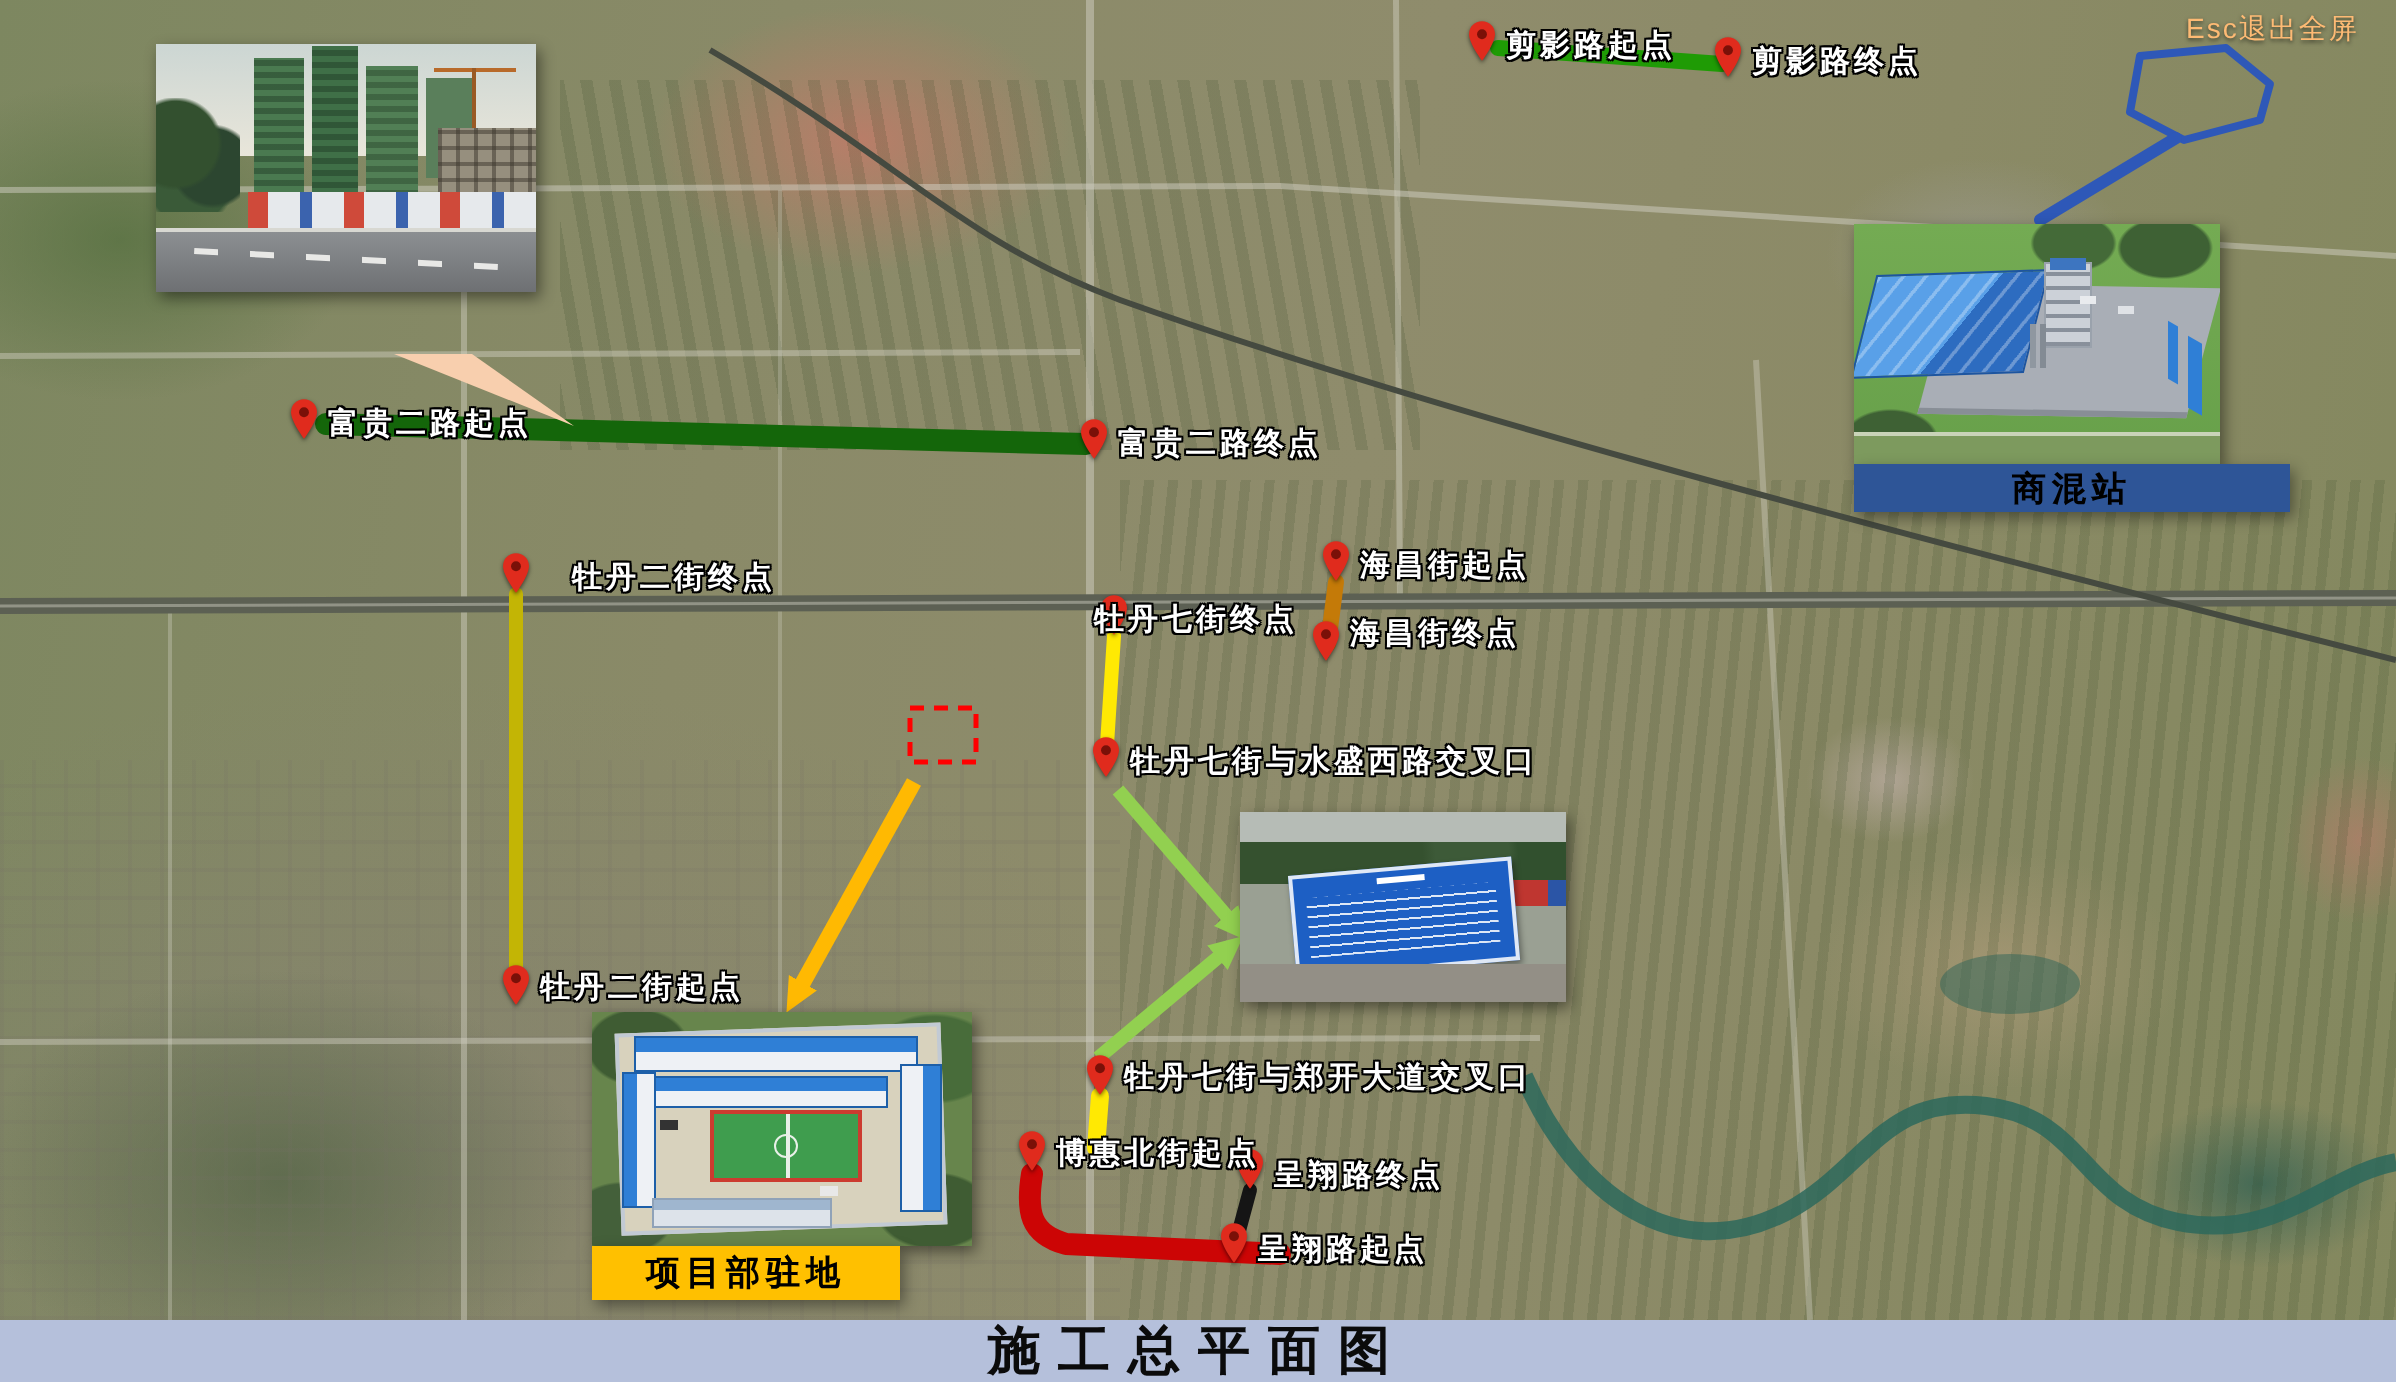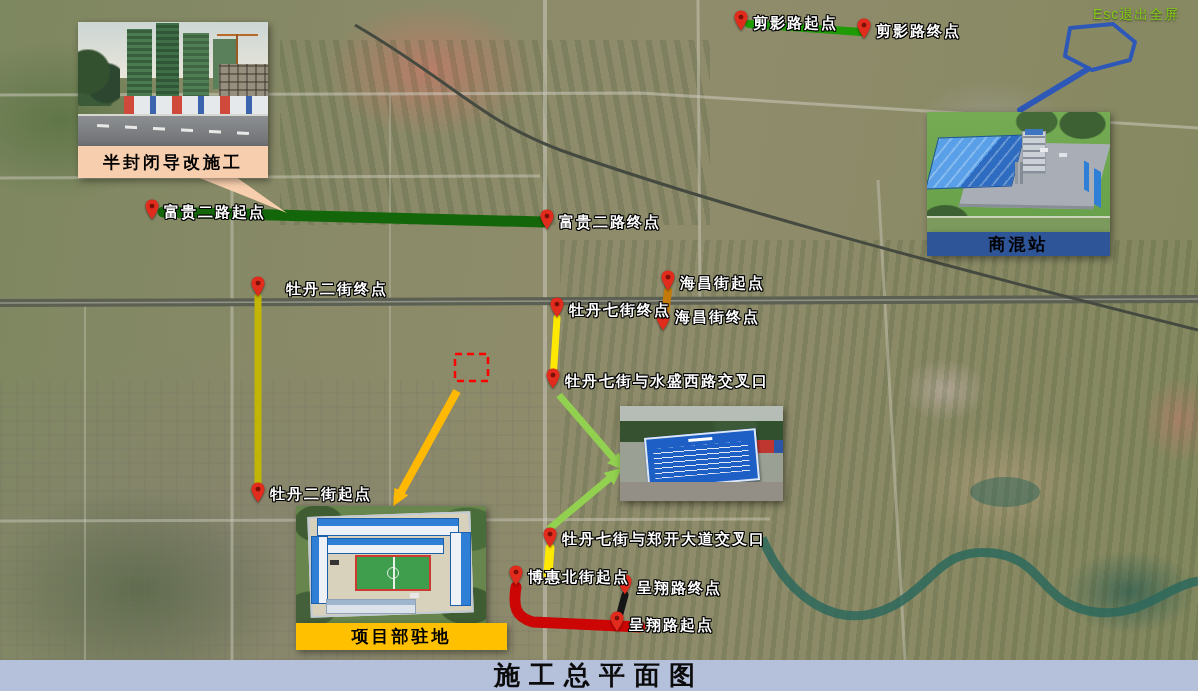--- a/index.html
+++ b/index.html
@@ -32,21 +32,21 @@
   .pin svg{display:block;width:100%;height:100%;filter:drop-shadow(0 1px 1px rgba(0,0,0,.55));}
   .pin-label{position:absolute;transform:translateY(-50%);color:#fff;font-size:15px;font-weight:700;
     letter-spacing:2px;white-space:nowrap;
     text-shadow:-1px 0 0 #000,1px 0 0 #000,0 -1px 0 #000,0 1px 0 #000,
                 -1px -1px 0 #000,1px 1px 0 #000,1px -1px 0 #000,-1px 1px 0 #000;}
   
   .card-img{position:absolute;overflow:hidden;box-shadow:2px 3px 7px rgba(0,0,0,.45);}
   .card-label{position:absolute;display:flex;align-items:center;justify-content:center;
     color:#000;font-size:17px;font-weight:700;letter-spacing:3px;
     box-shadow:2px 3px 7px rgba(0,0,0,.4);}
-  .esc-hint{position:absolute;left:1093px;top:6px;color:#84cc16;font-size:14px;
+  .esc-hint{position:absolute;left:1093px;top:6px;color:#fdba74;font-size:14px;
     letter-spacing:1px;text-shadow:0 1px 2px rgba(0,0,0,.6);}
   .title-bar{position:absolute;left:0;bottom:0;width:100%;height:31px;
     display:flex;align-items:center;justify-content:center;}
   .title-bar span{font-size:26px;font-weight:600;letter-spacing:9px;color:#0b0b0b;}
   .ph{position:absolute;}
 </style>
 </head>
 <body>
 
 <div id="stage">
@@ -112,39 +112,36 @@
     <div class="ph" style="left:71%;top:14%;width:12%;height:40%;background:#5a7f5b;"></div>
     <div class="ph" style="left:73%;top:10%;width:22%;height:2px;background:#b86a2a;"></div>
     <div class="ph" style="left:83%;top:10%;width:2px;height:26%;background:#9a5a24;"></div>
     <div class="ph" style="right:0;top:34%;width:26%;height:28%;background:repeating-linear-gradient(90deg,rgba(60,55,45,.5) 0 2px,rgba(0,0,0,0) 2px 9px),repeating-linear-gradient(0deg,rgba(60,55,45,.5) 0 2px,rgba(0,0,0,0) 2px 8px),#968f7e;"></div>
     <div class="ph" style="left:-2%;top:22%;width:24%;height:46%;background:radial-gradient(circle at 30% 40%,#33502f 0 45%,rgba(0,0,0,0) 50%),radial-gradient(circle at 70% 60%,#2c4630 0 40%,rgba(0,0,0,0) 45%),radial-gradient(circle at 45% 75%,#3a5a38 0 40%,rgba(0,0,0,0) 45%);"></div>
     <div class="ph" style="left:24%;top:60%;right:0;height:15%;background:repeating-linear-gradient(90deg,#cf4a3a 0 10px,#e6e9ec 10px 26px,#3b63ae 26px 32px,#e6e9ec 32px 48px);"></div>
     <div class="ph" style="left:0;bottom:0;width:100%;height:26%;background:linear-gradient(#8e9194,#6e7073);"></div>
     <div class="ph" style="left:0;bottom:24%;width:100%;height:2px;background:#d8d8d2;"></div>
     <div class="ph" style="left:10%;bottom:12%;width:80%;height:3px;transform:rotate(3deg);background:repeating-linear-gradient(90deg,#e8e8e6 0 12px,rgba(0,0,0,0) 12px 28px);"></div>
   </div>
-  <div class="card-label" style="left: 78px; top: 146px; width: 190px; height: 32px; background-color: rgb(248, 207, 174);">
-    <span>半封闭导改施工</span>
-  </div>
 
   <div class="card-img" style="left:296px;top:506px;width:190px;height:117px;background:radial-gradient(40px 30px at 12% 15%,#3f5c33 0 60%,rgba(0,0,0,0) 65%),radial-gradient(50px 35px at 90% 20%,#486c3a 0 60%,rgba(0,0,0,0) 65%),radial-gradient(45px 30px at 90% 85%,#3f5c33 0 60%,rgba(0,0,0,0) 65%),radial-gradient(40px 28px at 8% 88%,#44603a 0 60%,rgba(0,0,0,0) 65%),#67854c;">
     <div class="ph" style="left:7%;top:7%;right:7%;bottom:7%;background:#d8d2bd;border:2px solid #c2cad4;transform:rotate(-2deg);"></div>
     <div class="ph" style="left:11%;top:10%;width:74%;height:14%;background:linear-gradient(#2f7fd6 0 45%,#eef1f5 45%);border:1px solid #1d5fa8;"></div>
     <div class="ph" style="left:15%;top:27%;width:62%;height:12%;background:linear-gradient(#2f7fd6 0 45%,#eef1f5 45%);border:1px solid #1d5fa8;"></div>
     <div class="ph" style="left:8%;top:26%;width:8%;height:56%;background:linear-gradient(90deg,#2f7fd6 0 45%,#eef1f5 45%);border:1px solid #1d5fa8;"></div>
     <div class="ph" style="right:8%;top:22%;width:10%;height:62%;background:linear-gradient(90deg,#eef1f5 0 55%,#2f7fd6 55%);border:1px solid #1d5fa8;"></div>
     <div class="ph" style="left:16%;bottom:8%;width:46%;height:11%;background:linear-gradient(#9fb6cf 0 40%,#dde3ea 40%);border:1px solid #8fa2b8;"></div>
     <div class="ph" style="left:31%;top:42%;width:38%;height:27%;background:#3f9d4e;border:2px solid #cc3b2f;">
       <div class="ph" style="left:50%;top:0;width:2px;height:100%;background:#e8f0e8;"></div>
       <div class="ph" style="left:50%;top:50%;width:10px;height:10px;border:1px solid #e8f0e8;border-radius:50%;transform:translate(-50%,-50%);"></div>
     </div>
     <div class="ph" style="left:18%;top:46%;width:9px;height:5px;background:#333;"></div>
     <div class="ph" style="left:60%;top:74%;width:9px;height:5px;background:#e8e8e8;"></div>
   </div>
-  <div class="card-label" style="left: 296px; top: 623px; width: 211px; height: 27px; background-color: rgb(255, 192, 0);">
+  <div class="card-label" style="left: 296px; top: 623px; width: 154px; height: 27px; background-color: rgb(255, 192, 0);">
     <span>项目部驻地</span>
   </div>
 
   <div class="card-img" style="left:620px;top:406px;width:163px;height:95px;background:#9aa093;">
     <div class="ph" style="left:0;top:0;width:100%;height:32%;background:#b6bcb6;"></div>
     <div class="ph" style="left:0;top:16%;width:100%;height:22%;background:radial-gradient(circle at 20% 50%,#35512f 0 45%,rgba(0,0,0,0) 50%),radial-gradient(circle at 55% 45%,#3d5a38 0 50%,rgba(0,0,0,0) 55%),radial-gradient(circle at 85% 55%,#31502e 0 45%,rgba(0,0,0,0) 50%),#41603c;"></div>
     <div class="ph" style="left:30%;top:36%;right:0;height:14%;background:#2b55a6;">
       <div class="ph" style="right:8%;top:0;width:26%;height:100%;background:#bf3630;"></div>
     </div>
     <div class="ph" style="left:34%;top:38%;width:4px;height:11px;background:#30405c;"></div>
@@ -167,21 +164,21 @@
       <div class="ph" style="left:8%;top:-8%;width:84%;height:16%;background:#3d75c0;"></div>
     </div>
     <div class="ph" style="left:48%;top:42%;width:3px;height:18%;background:#8f97a0;"></div>
     <div class="ph" style="left:51%;top:42%;width:3px;height:18%;background:#838b94;"></div>
     <div class="ph" style="right:5%;top:48%;width:4%;height:30%;background:#2f7fd6;transform:skewY(30deg);"></div>
     <div class="ph" style="right:11%;top:42%;width:3%;height:24%;background:#2f7fd6;transform:skewY(30deg);"></div>
     <div class="ph" style="left:62%;top:30%;width:8px;height:4px;background:#e9ebee;"></div>
     <div class="ph" style="left:72%;top:34%;width:8px;height:4px;background:#dfe2e6;"></div>
     <div class="ph" style="left:0;bottom:0;width:100%;height:12%;background:#7d9a5e;border-top:2px solid #c9d3b8;"></div>
   </div>
-  <div class="card-label" style="left: 927px; top: 232px; width: 183px; height: 24px; background-color: rgb(46, 85, 151);">
+  <div class="card-label" style="left: 927px; top: 232px; width: 218px; height: 24px; background-color: rgb(46, 85, 151);">
     <span>商混站</span>
   </div>
 
   <div class="pin" style="left:741px;top:31px;">
       <svg viewBox="0 0 24 34">
         <path d="M12 1 C6 1 1.5 5.5 1.5 11.5 C1.5 19 12 33 12 33 C12 33 22.5 19 22.5 11.5 C22.5 5.5 18 1 12 1 Z" fill="#e02b1d"></path>
         <circle cx="12" cy="11.5" r="4" fill="#7a1008"></circle>
       </svg>
     </div>
   <div class="pin" style="left:864px;top:39px;">
@@ -258,25 +255,25 @@
     </div>
   <div class="pin" style="left:617px;top:632px;">
       <svg viewBox="0 0 24 34">
         <path d="M12 1 C6 1 1.5 5.5 1.5 11.5 C1.5 19 12 33 12 33 C12 33 22.5 19 22.5 11.5 C22.5 5.5 18 1 12 1 Z" fill="#e02b1d"></path>
         <circle cx="12" cy="11.5" r="4" fill="#7a1008"></circle>
       </svg>
     </div>
 
   <span class="pin-label" style="left:753px;top:23px;">剪影路起点</span>
   <span class="pin-label" style="left:876px;top:31px;">剪影路终点</span>
-  <span class="pin-label" style="left:148px;top:212px;padding-left:16px;">富贵二路起点</span>
+  <span class="pin-label" style="left:164px;top:212px;">富贵二路起点</span>
   <span class="pin-label" style="left:559px;top:222px;">富贵二路终点</span>
   <span class="pin-label" style="left:286px;top:289px;">牡丹二街终点</span>
   <span class="pin-label" style="left:270px;top:494px;">牡丹二街起点</span>
-  <span class="pin-label" style="left:569px;top:310px;">牡丹七街终点</span>
+  <span class="pin-label" style="left:547px;top:310px;">牡丹七街终点</span>
   <span class="pin-label" style="left:680px;top:283px;">海昌街起点</span>
   <span class="pin-label" style="left:675px;top:317px;">海昌街终点</span>
   <span class="pin-label" style="left:565px;top:381px;">牡丹七街与水盛西路交叉口</span>
   <span class="pin-label" style="left:562px;top:539px;text-align:right;">牡丹七街与郑开大道交叉口</span>
   <span class="pin-label" style="left:528px;top:577px;">博惠北街起点</span>
   <span class="pin-label" style="left:637px;top:588px;">呈翔路终点</span>
   <span class="pin-label" style="left:629px;top:625px;">呈翔路起点</span>
 
   <div class="esc-hint">Esc退出全屏</div>
   <div class="title-bar" style="background-color: rgb(181, 192, 219); justify-content: center;">

